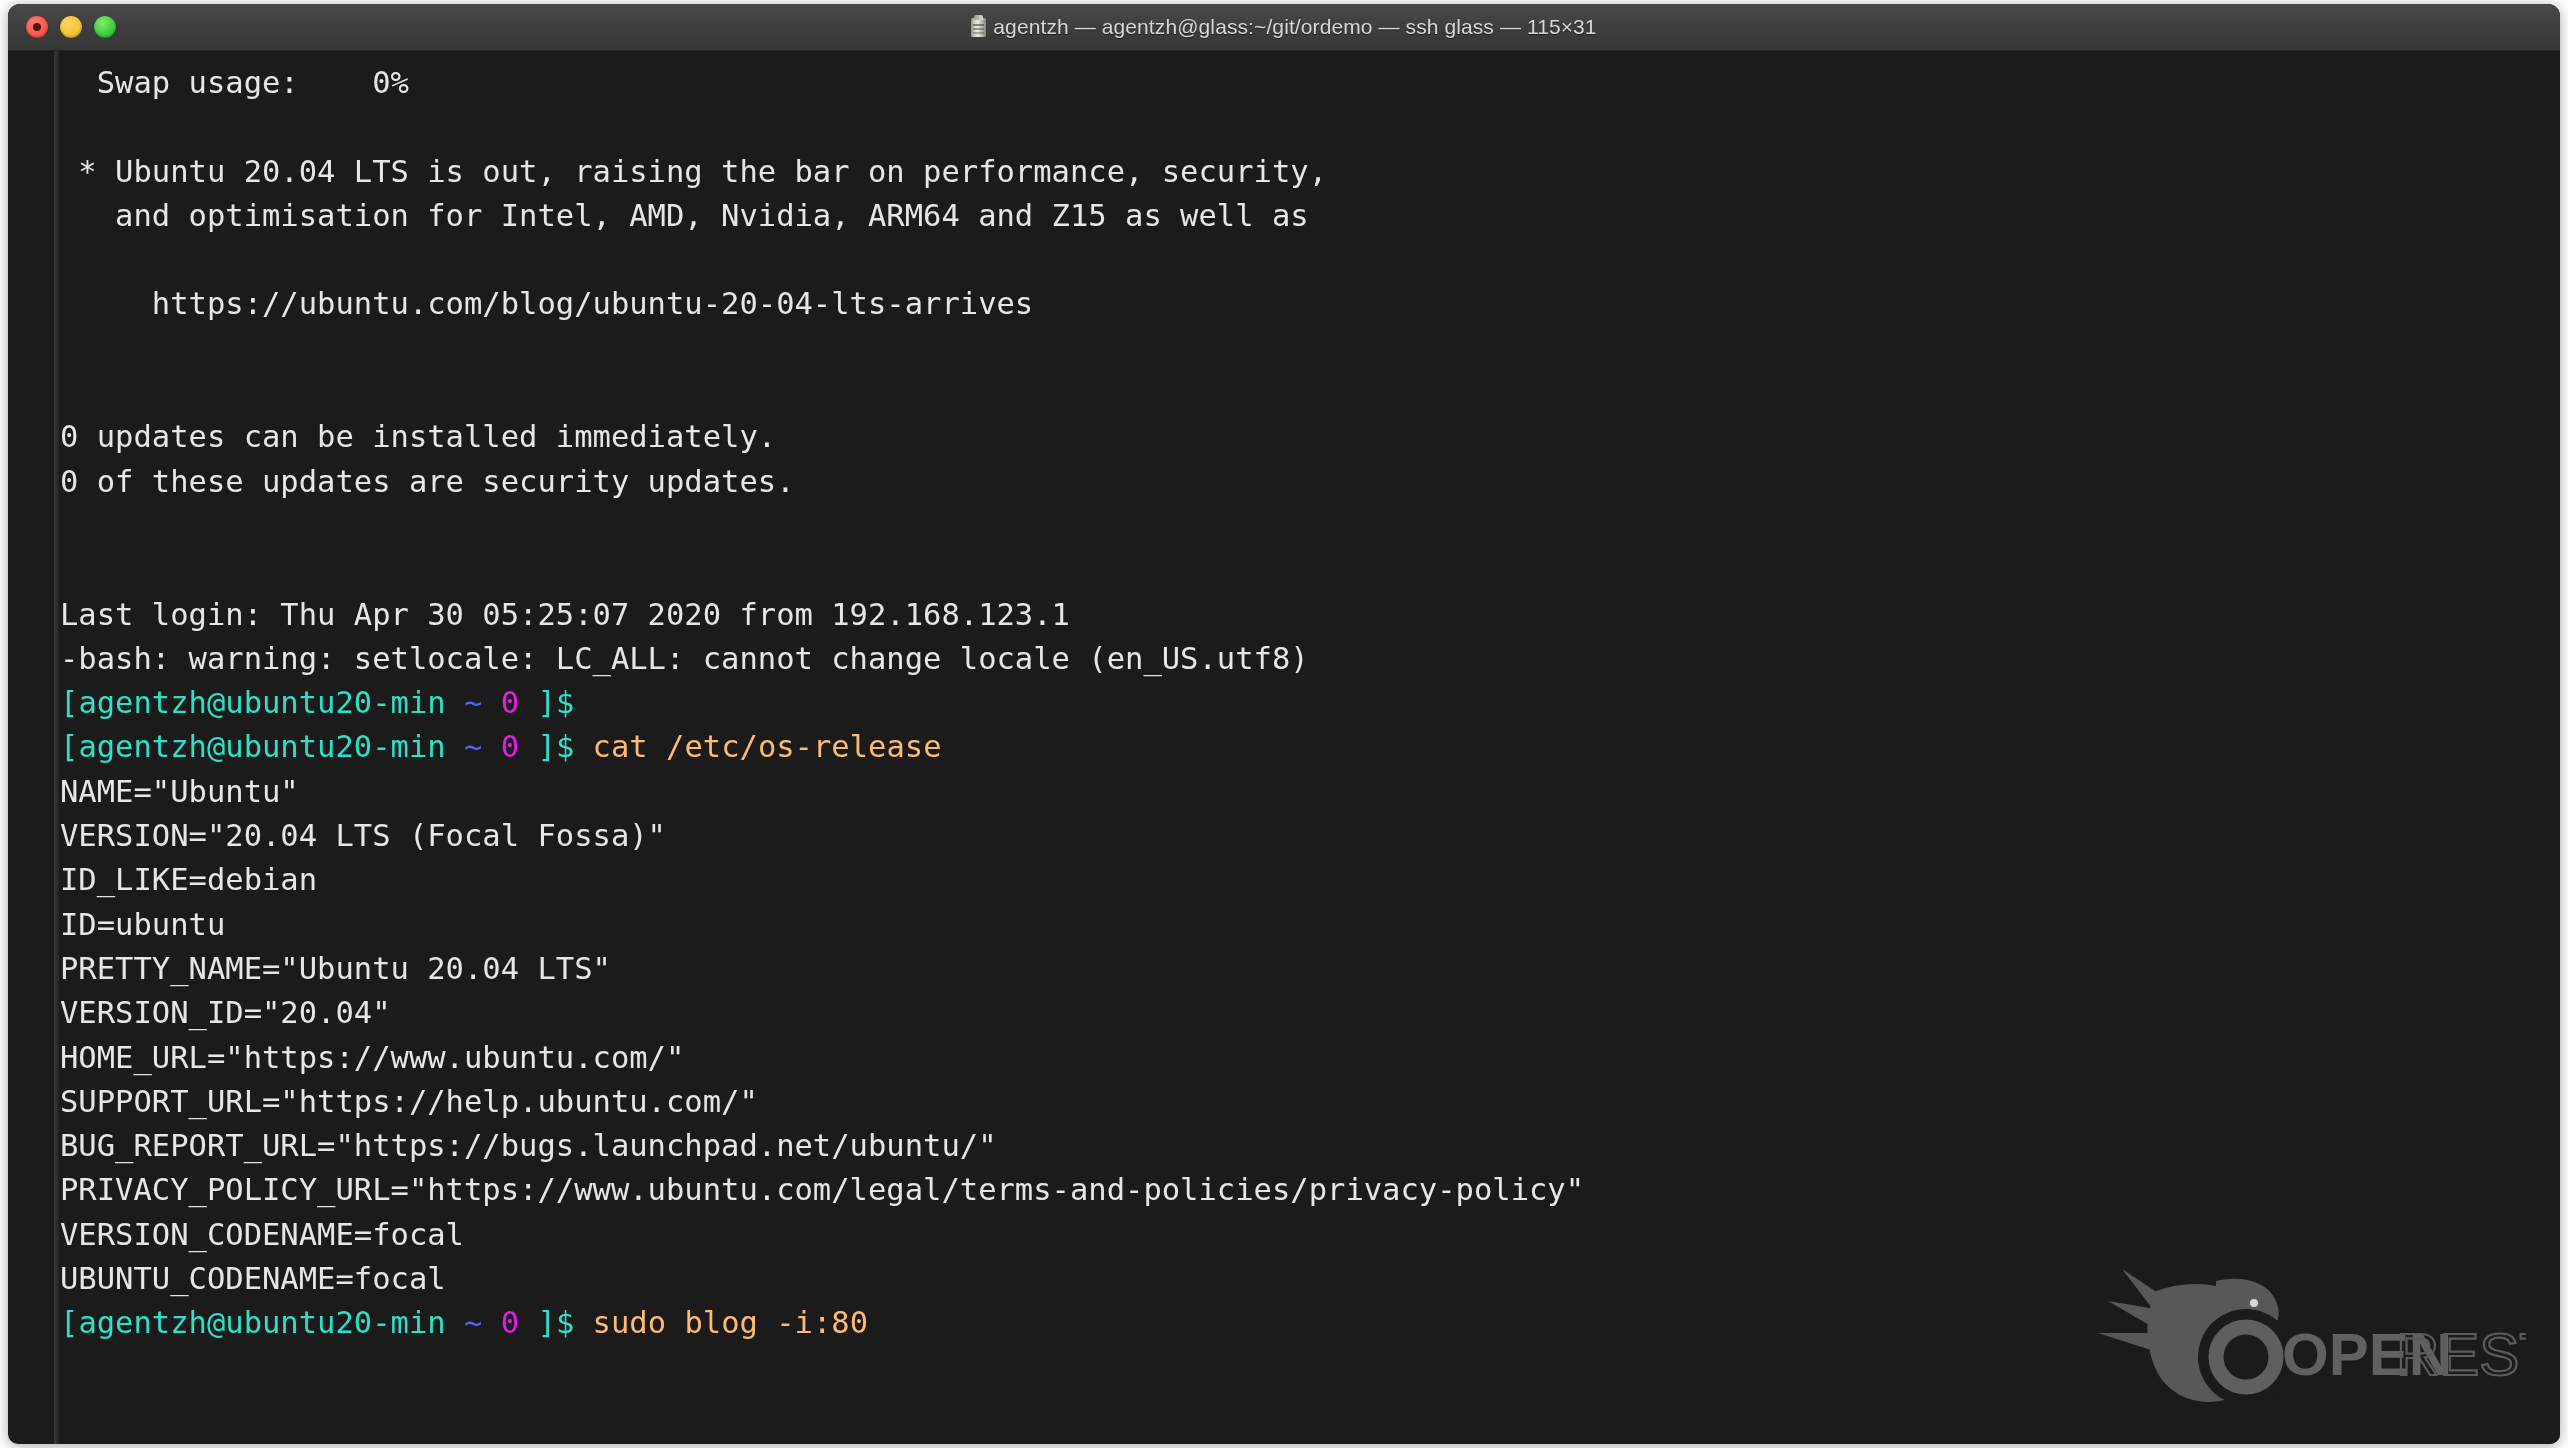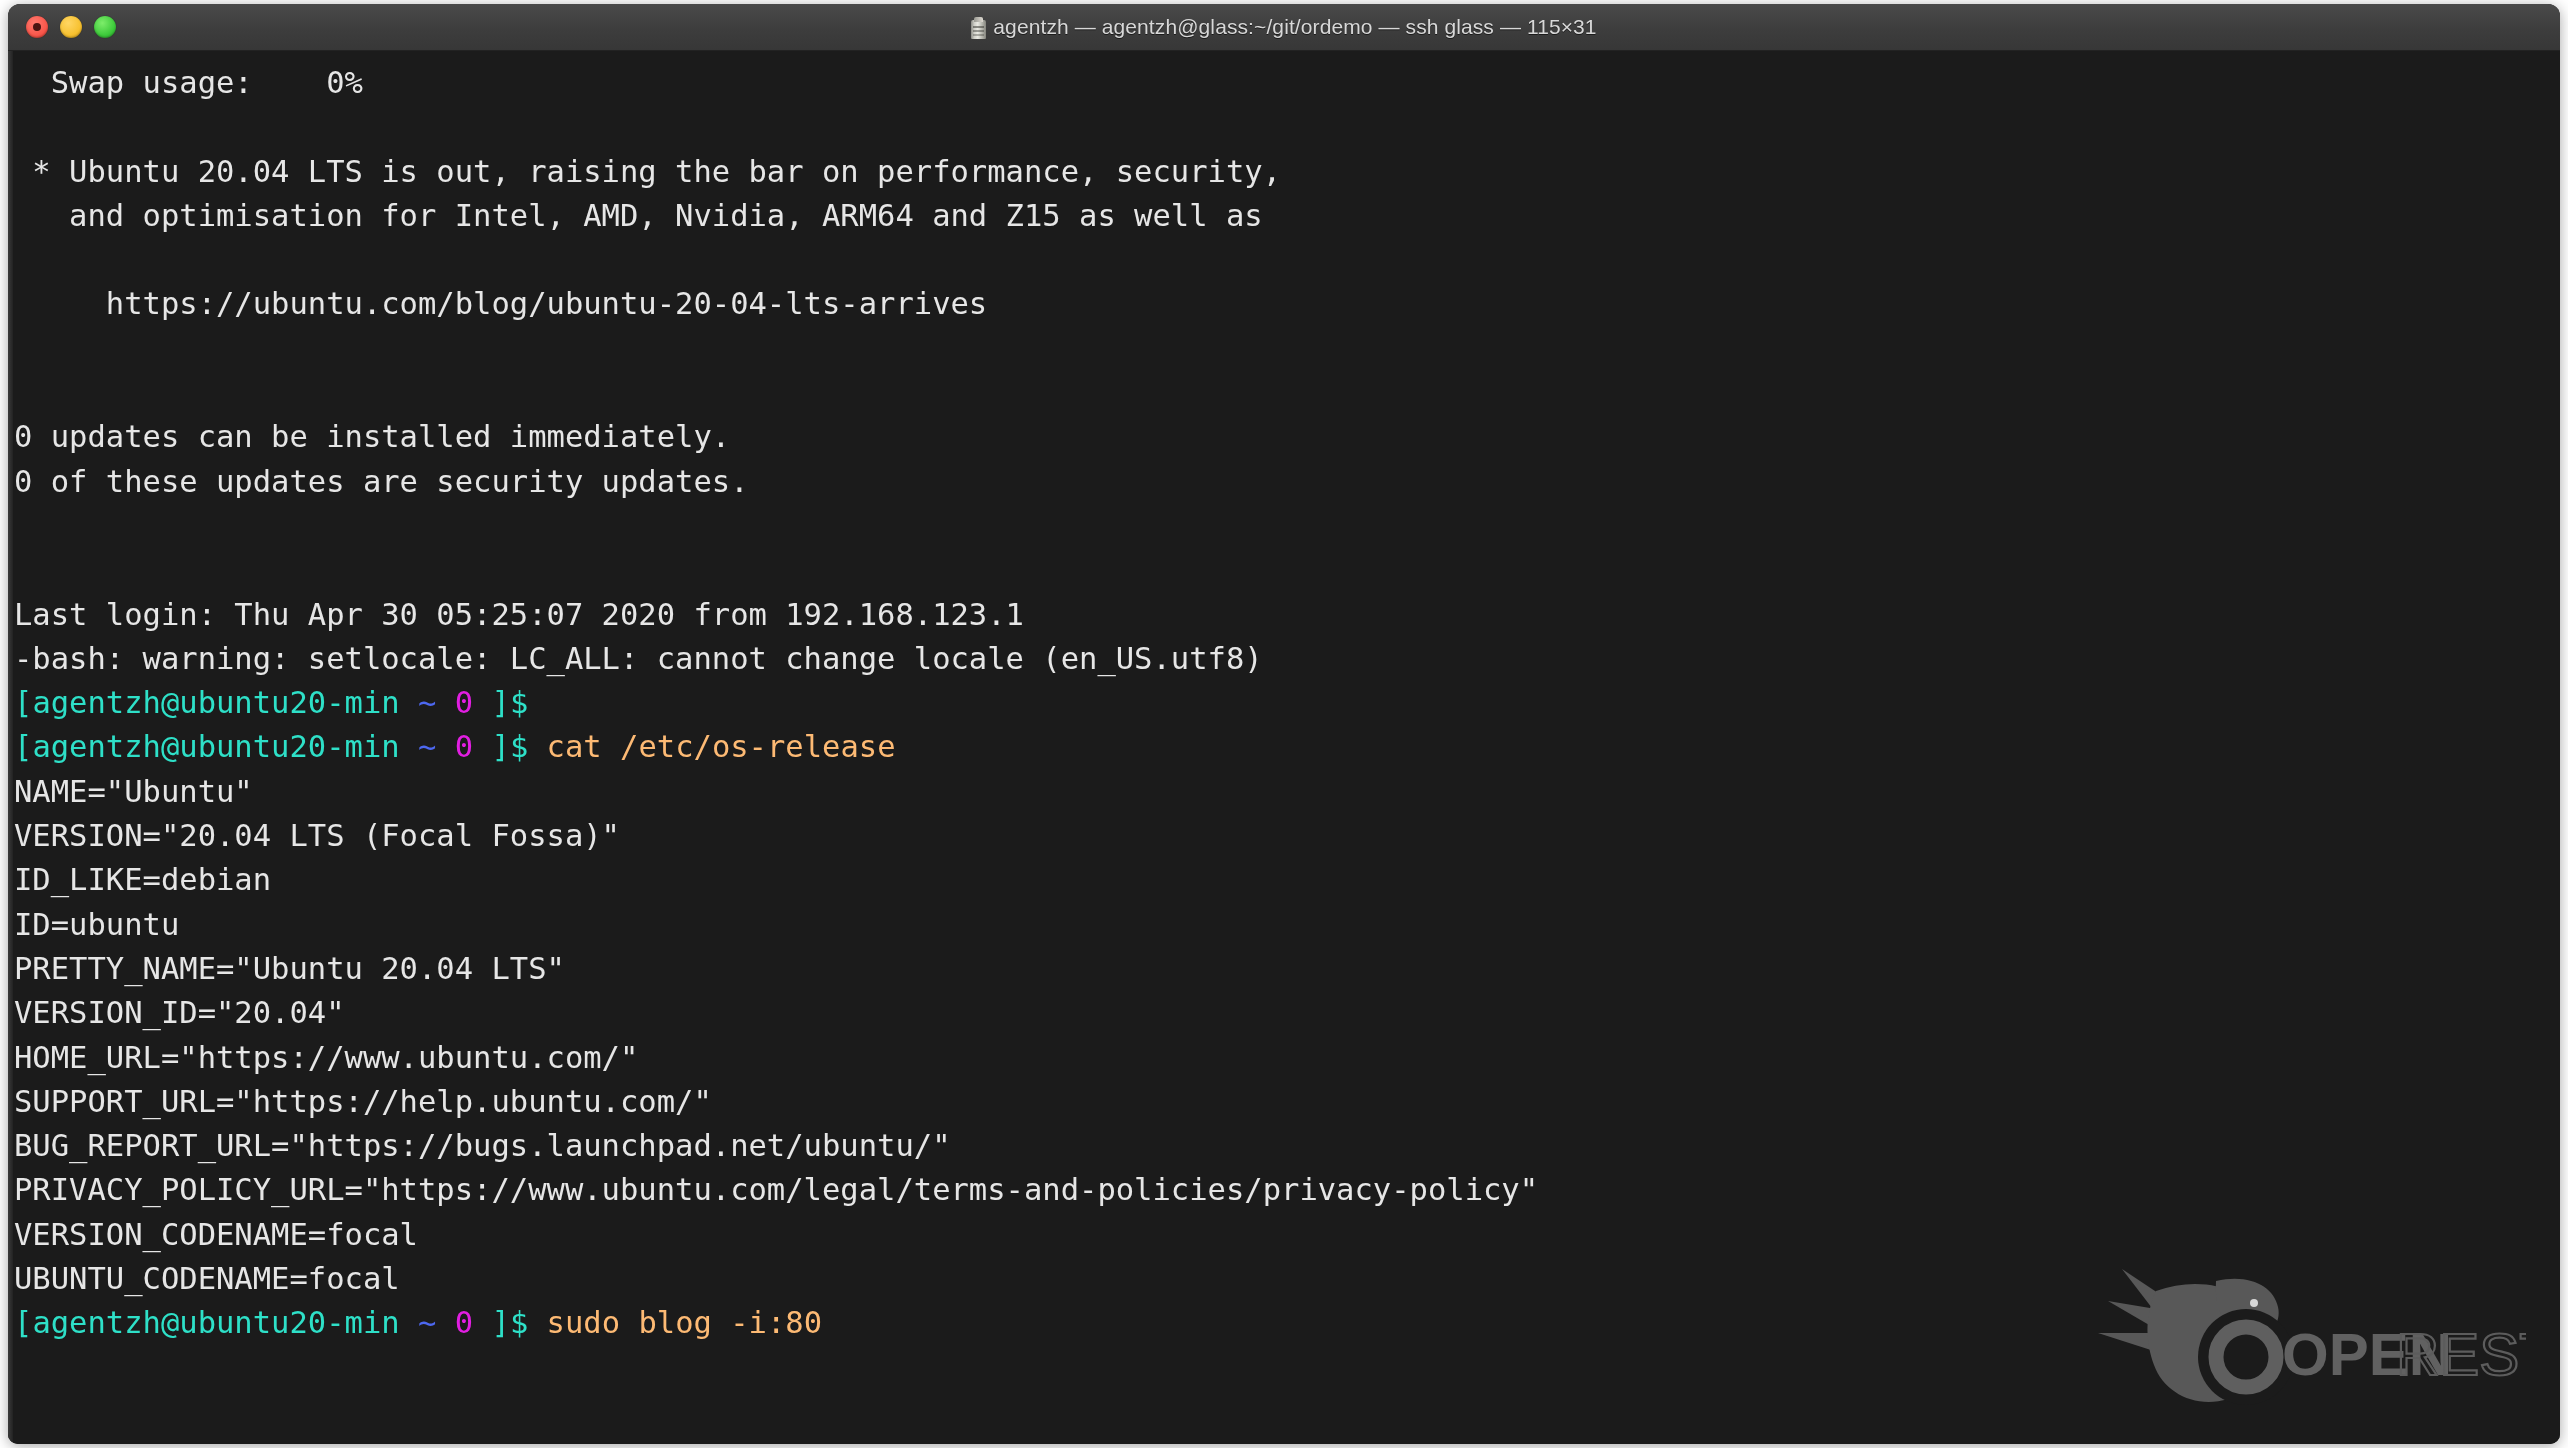--- a/index.html
+++ b/index.html
@@ -68,21 +68,21 @@
     width:8px; height:8px;
     margin:-4px 0 0 -4px;
     border-radius:50%;
     background:#4a1512;
   }
   .dot.min    { background: radial-gradient(circle at 38% 32%, #ffd664 0%, #f7c130 60%, #d9a216 100%); }
   .dot.max    { background: radial-gradient(circle at 38% 32%, #7ded6a 0%, #3cc93a 62%, #2aa62c 100%); }
 
   .title-wrap {
     display: flex;
-    align-items: flex-end;
+    align-items: center;
     gap: 7px;
     max-width: 1600px;
   }
 
   .title-icon {
     display: inline-block;
     width: 15px;
     height: 19px;
     background: linear-gradient(to right, #8c8c86 0%, #cfcfc8 22%, #e9e9e2 45%, #b5b5ad 75%, #84847d 100%);
     border-radius: 2px 2px 1px 1px;
@@ -115,20 +115,21 @@
     white-space: nowrap;
     text-shadow: 0 1px 0 rgba(0,0,0,0.55);
   }
 
   
   .term {
     position: relative;
     height: 1394px;
     background: #1b1b1b;
     overflow: hidden;
+    margin-left: 46px;
   }
 
   .term-inner {
     position: absolute;
     left: 0;
     top: 0;
     right: 0;
     bottom: 0;
     padding: 10px 0 0 6px;
     box-sizing: border-box;

